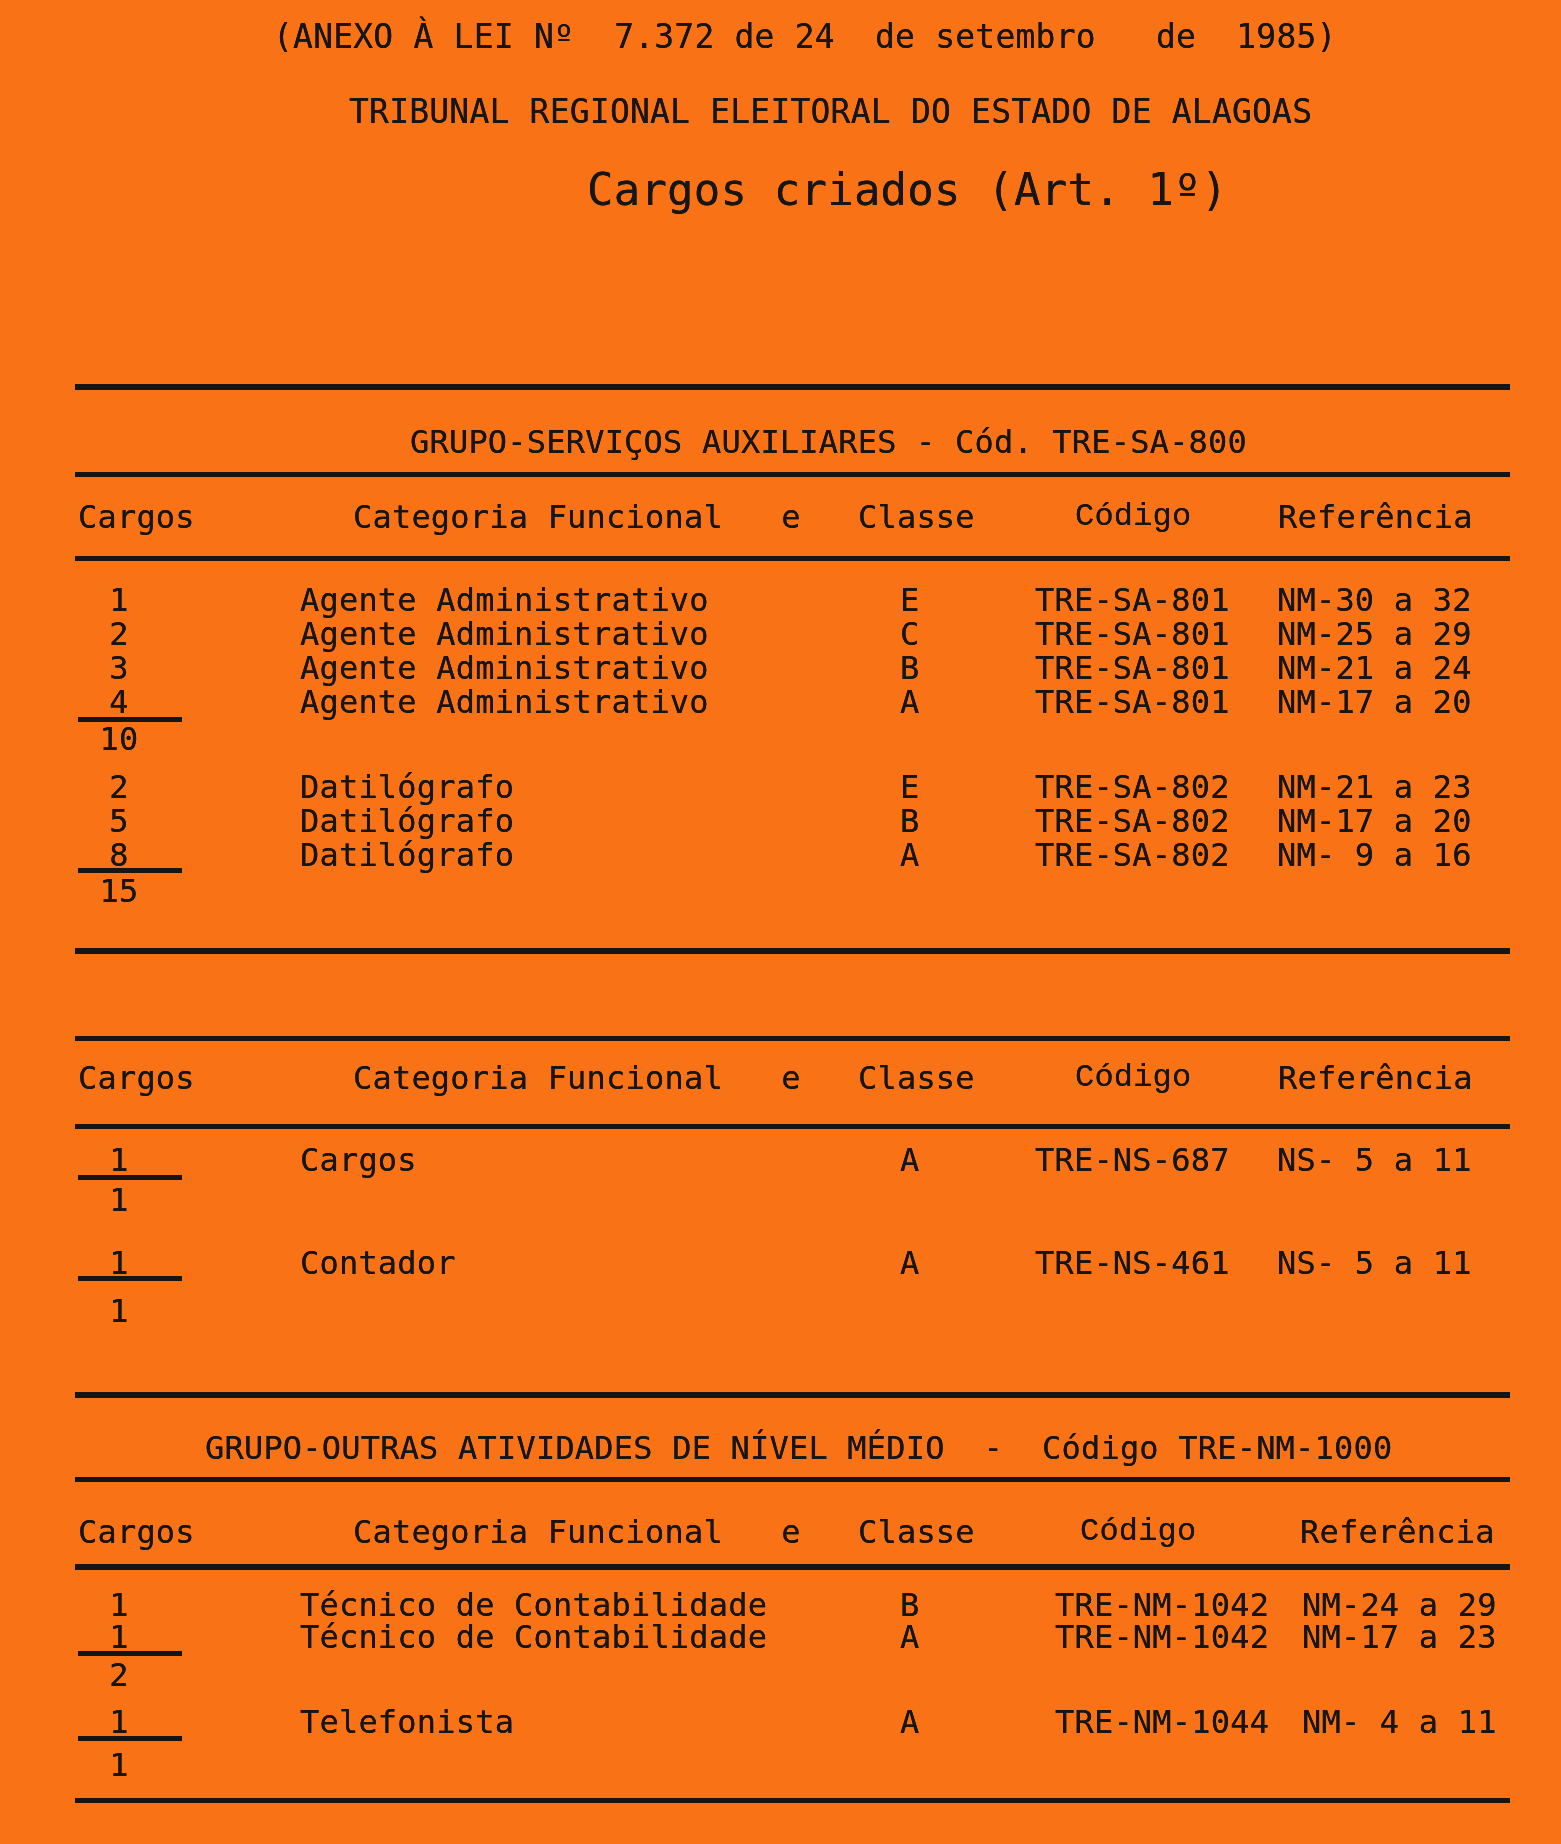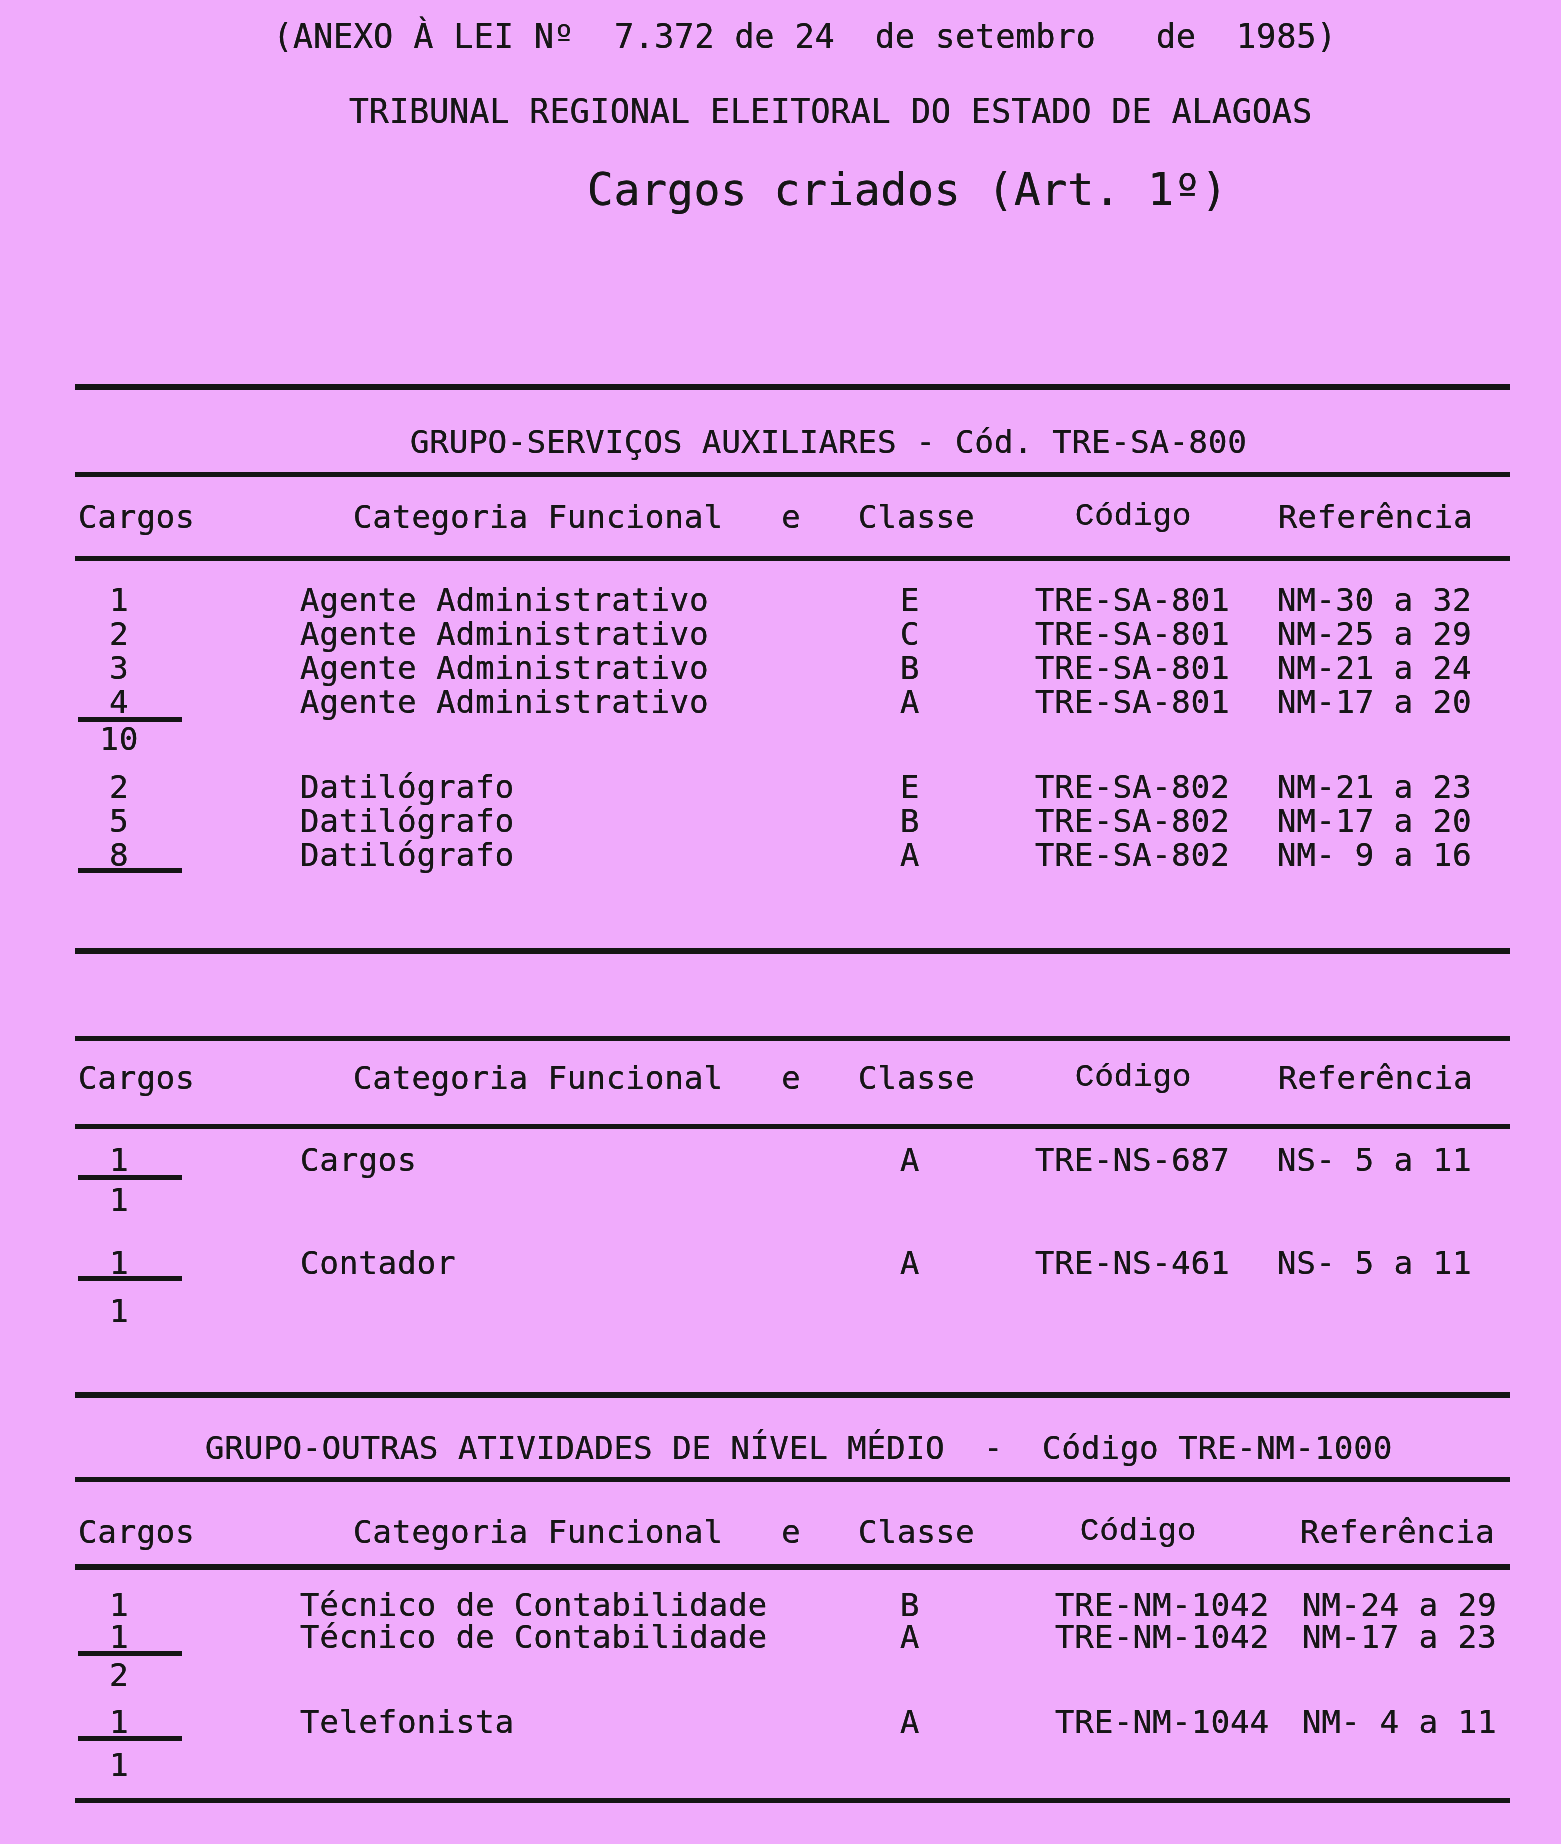--- a/index.html
+++ b/index.html
@@ -1,20 +1,20 @@
 <!DOCTYPE html>
 <html><head>
 <meta charset="utf-8">
 <style>
   html,body{margin:0;padding:0;background:#e8e8e8;}
   .page{
     position:relative;
     width:1561px;height:1844px;
     margin:0 auto;
-    background:#f0abfc;
+    background:#f97316;
     color:#161616;
     font-family:"DejaVu Sans Mono","Liberation Mono",monospace;
     font-size:32px;
     letter-spacing:.2px;
     overflow:hidden;
     text-shadow:0 0 .5px currentColor;
   }
   .t{position:absolute;white-space:pre;line-height:1;}
   .fs33{font-size:33px;}
   .fs34{font-size:44px;}
@@ -107,20 +107,23 @@
     <span class="c-ref">NM-17 a 20</span>
   </div>
   <div class="row" style="top:839px">
     <span class="c-num">8</span>
     <span class="c-cat">Datilógrafo</span>
     <span class="c-cls">A</span>
     <span class="c-cod">TRE-SA-802</span>
     <span class="c-ref">NM- 9 a 16</span>
   </div>
   <div class="subrule" style="top:868px"></div>
+  <div class="row" style="top:875px">
+    <span class="c-num">15</span>
+  </div>
 
   <div class="rule thick" style="top:948px"></div>
   <div class="rule" style="top:1036px"></div>
 
   <div class="row" style="top:1062px">
     <span class="h-cargos">Cargos</span>
     <span class="h-cat">Categoria Funcional   e</span>
     <span class="h-cls">Classe</span>
     <span class="h-cod">Código</span>
     <span class="h-ref">Referência</span>

